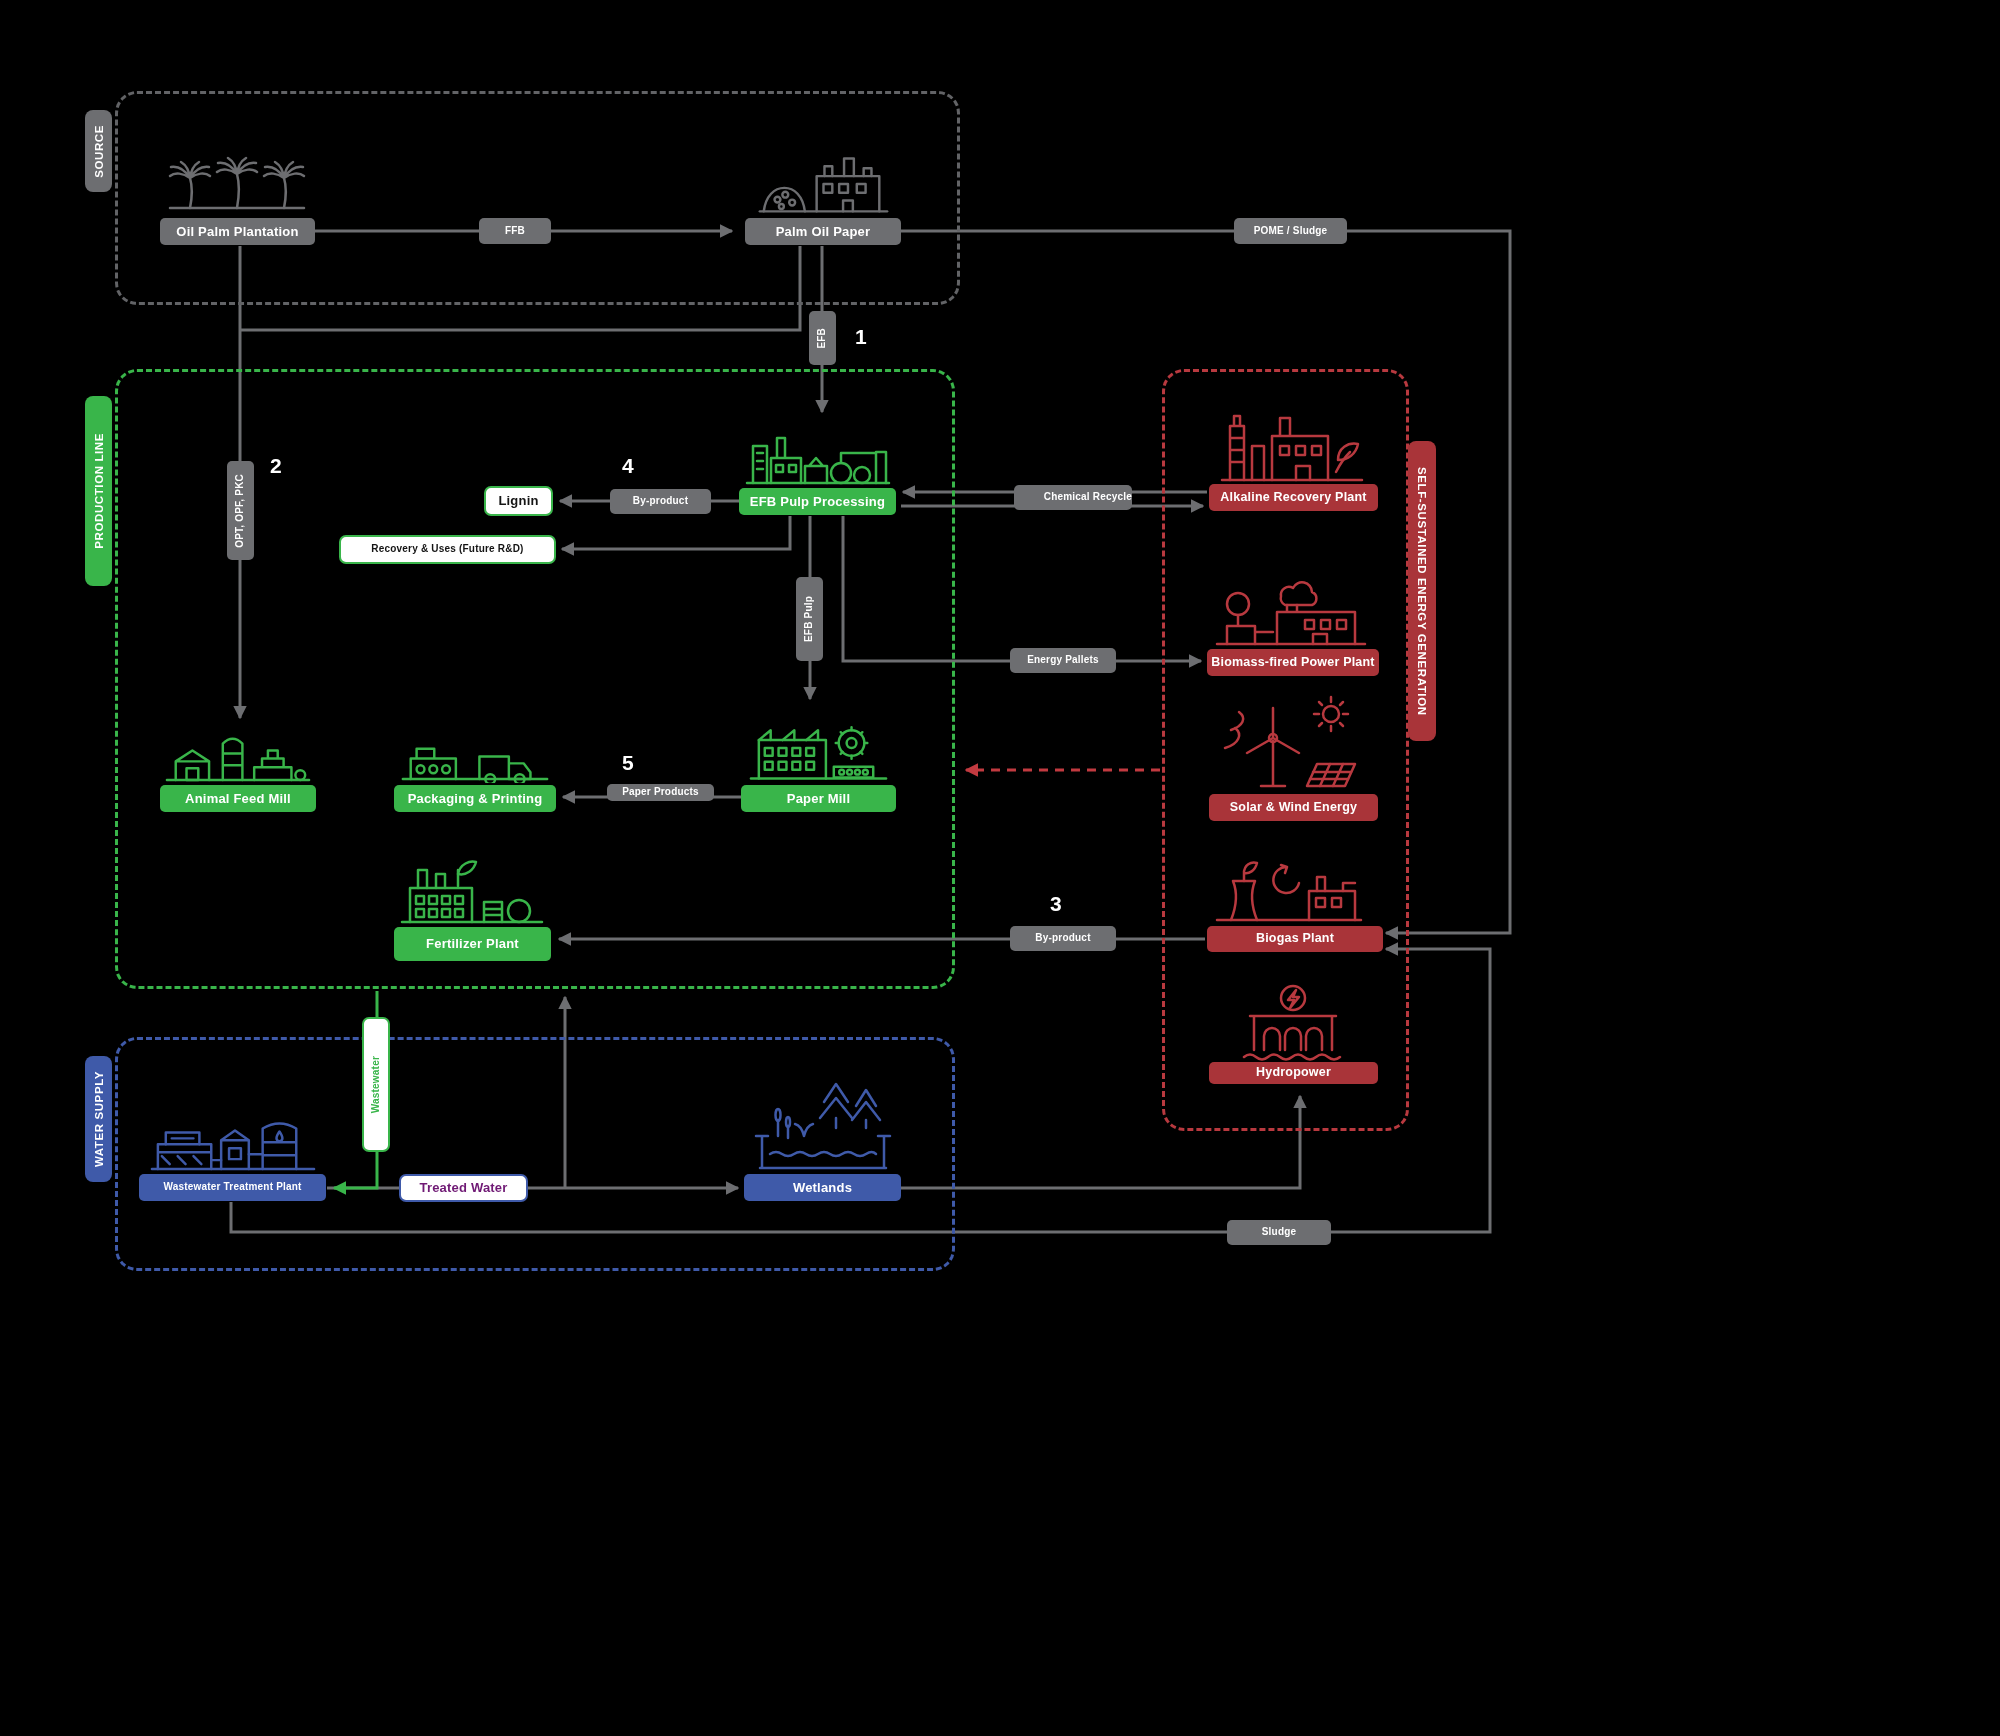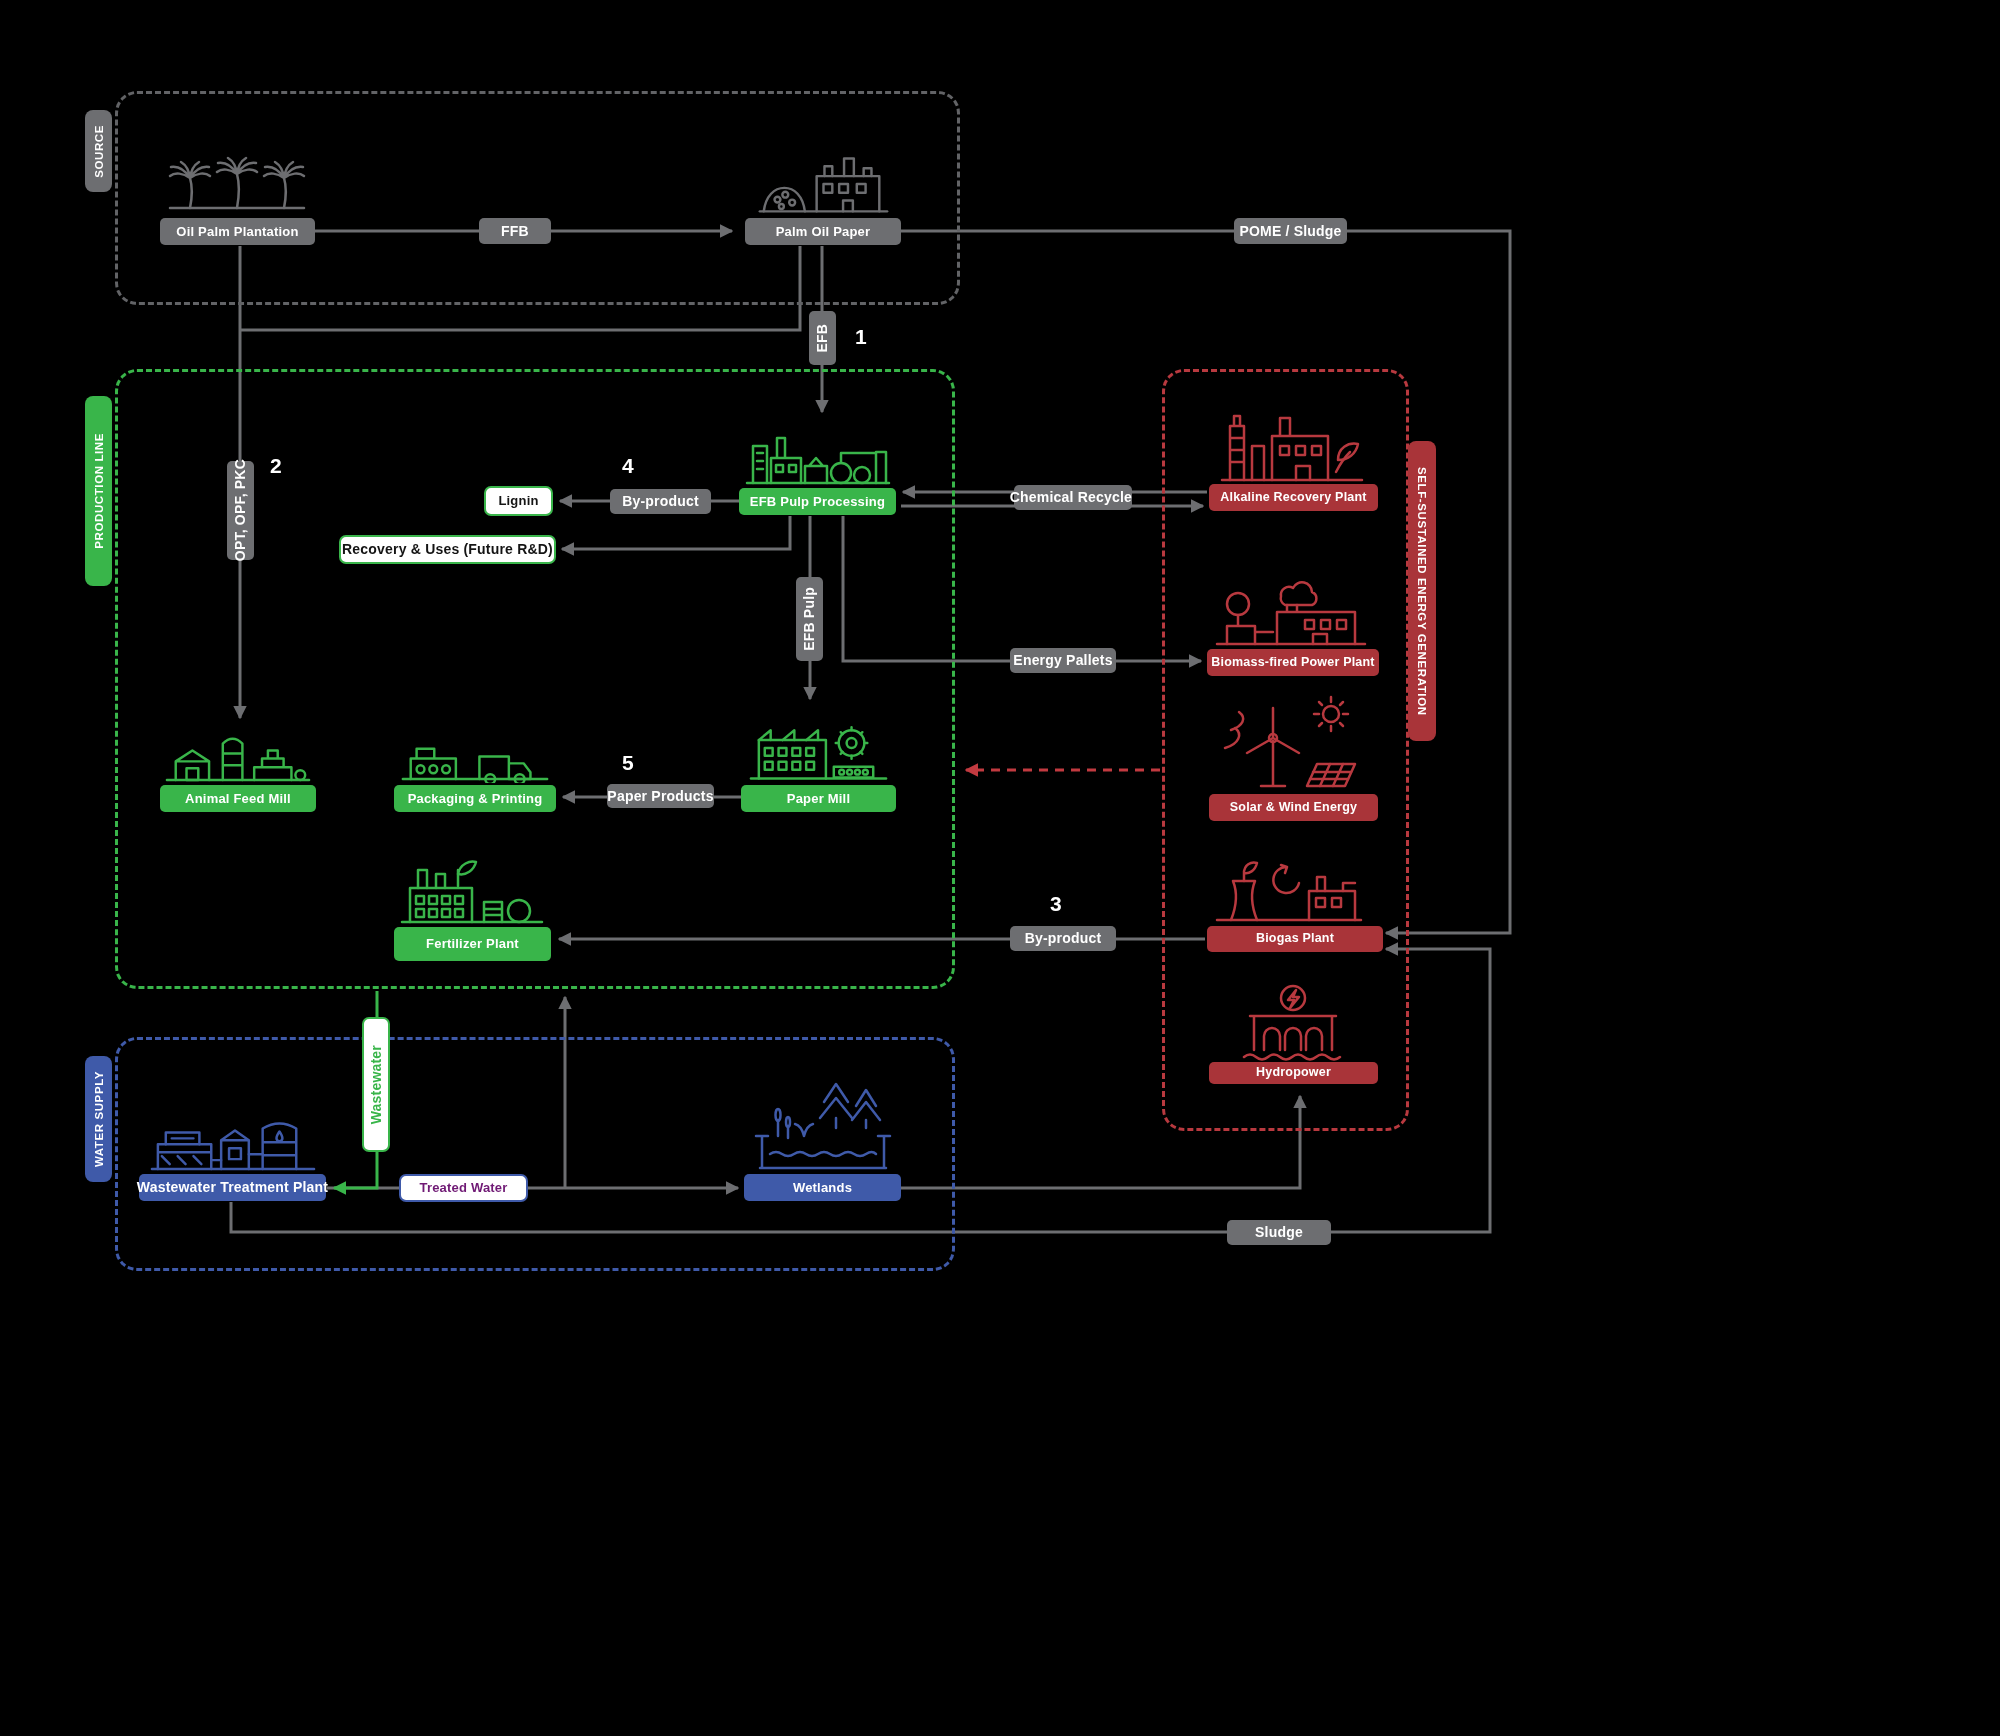--- a/index.html
+++ b/index.html
@@ -27,21 +27,21 @@
     border-radius:5px; color:#fff; font-weight:bold; font-size:13px; letter-spacing:.2px;
     text-align:center; line-height:1.05; white-space:nowrap;
   }
   .pill.gray  { background:#6d6e71; }
   .pill.green { background:#39b54a; }
   .pill.red   { background:#a93439; font-size:12.5px; }
   .pill.blue  { background:#3f5aa9; }
   .pill.white-green { background:#fff; border:2.5px solid #39b54a; color:#141414; border-radius:7px; }
   .pill.white-blue  { background:#fff; border:2.5px solid #3f5aa9; color:#701a75; border-radius:7px; }
   .vpill span { writing-mode:vertical-rl; transform:rotate(180deg); }
-  .pill.small { font-size:14px; }
+  .pill.small { font-size:10px; }
   .num { position:absolute; color:#fff; font-weight:bold; font-size:21px; }
   .icon { position:absolute; }
   .icon svg { display:block; width:100%; height:100%; fill:none; stroke:currentColor;
               stroke-width:2.5; stroke-linecap:round; stroke-linejoin:round; }
   .ic-gray { color:#6d6e71; } .ic-green { color:#39b54a; }
   .ic-red { color:#b8393f; } .ic-blue { color:#3f5aa9; }
 </style>
 </head>
 <body>
 
@@ -323,21 +323,21 @@
     </div>
   <div class="pill gray small" style="left:1014px;top:485px;width:118px;height:25px;justify-content:flex-end;">
     <span>Chemical Recycle</span>
     </div>
   <div class="pill gray small vpill" style="left:796px;top:577px;width:27px;height:84px;">
     <span>EFB Pulp</span>
     </div>
   <div class="pill gray small" style="left:1010px;top:648px;width:106px;height:25px;">
     <span>Energy Pallets</span>
     </div>
-  <div class="pill gray small" style="left:607px;top:784px;width:107px;height:24px;">
+  <div class="pill gray small" style="left:607px;top:784px;width:107px;height:17px;">
     <span>Paper Products</span>
     </div>
   <div class="pill gray small" style="left:1010px;top:926px;width:106px;height:25px;">
     <span>By-product</span>
     </div>
   <div class="pill gray small" style="left:1227px;top:1220px;width:104px;height:25px;">
     <span>Sludge</span>
     </div>
 
   <div class="pill green" style="left:739px;top:488px;width:157px;height:27px;">

